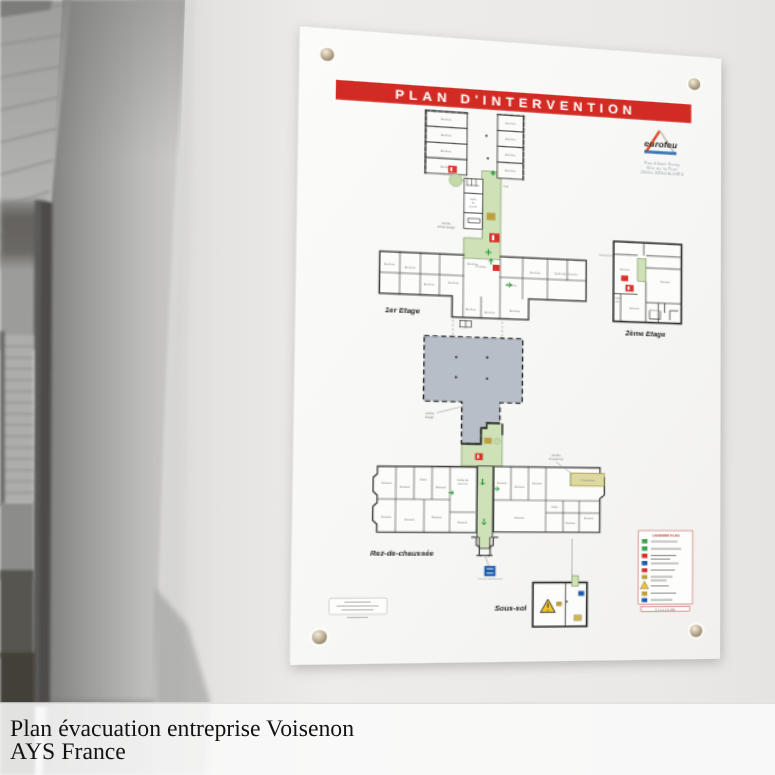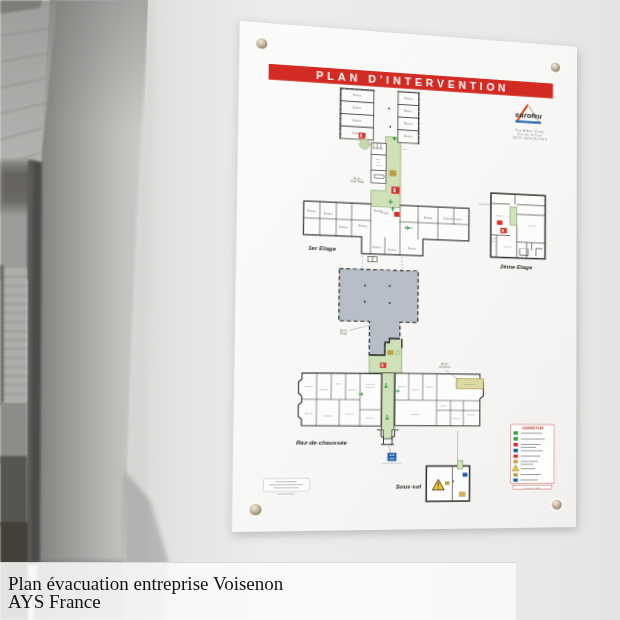--- a/index.html
+++ b/index.html
@@ -1,21 +1,21 @@
 <!DOCTYPE html>
 <html><head>
 <meta charset="utf-8">
 <style>
 html,body{margin:0;padding:0;}
 #scene{position:relative;width:620px;height:620px;overflow:hidden;background:#ecebe9;font-family:"Liberation Sans",sans-serif;}
 #bg{position:absolute;left:0;top:0;}
 #board{position:absolute;left:0;top:0;width:340px;height:505px;transform-origin:0 0;
 transform:matrix3d(1.100232,0.085180,0,0.000189,-0.025064,0.990681,0,-0.000040,0,0,1,0,239,20,0,1);
 background:#f7f7f5;box-shadow:2px 4px 9px rgba(90,90,88,0.35);box-sizing:border-box;border:1px solid #e3e2e0;border-bottom-color:#b5b4b2;border-right-color:#d2d1cf;}
-#caption{position:absolute;left:0;top:562px;width:516px;height:58px;background:rgba(250,250,250,0.87);border-top:1px solid #d8d8d6;font-family:"Liberation Serif",serif;color:#131313;}
+#caption{position:absolute;left:0;top:562px;width:620px;height:58px;background:rgba(250,250,250,0.87);border-top:1px solid #d8d8d6;font-family:"Liberation Serif",serif;color:#131313;}
 #caption .l1{position:absolute;left:8px;top:9.5px;font-size:19px;}
 #caption .l2{position:absolute;left:8px;top:28px;font-size:19px;}
 </style>
 </head>
 <body>
 <div id="scene">
 
 <svg id="bg" width="620" height="620" viewBox="0 0 620 620">
 <defs>
 <linearGradient id="wallgrad" x1="0" y1="0" x2="1" y2="0">

